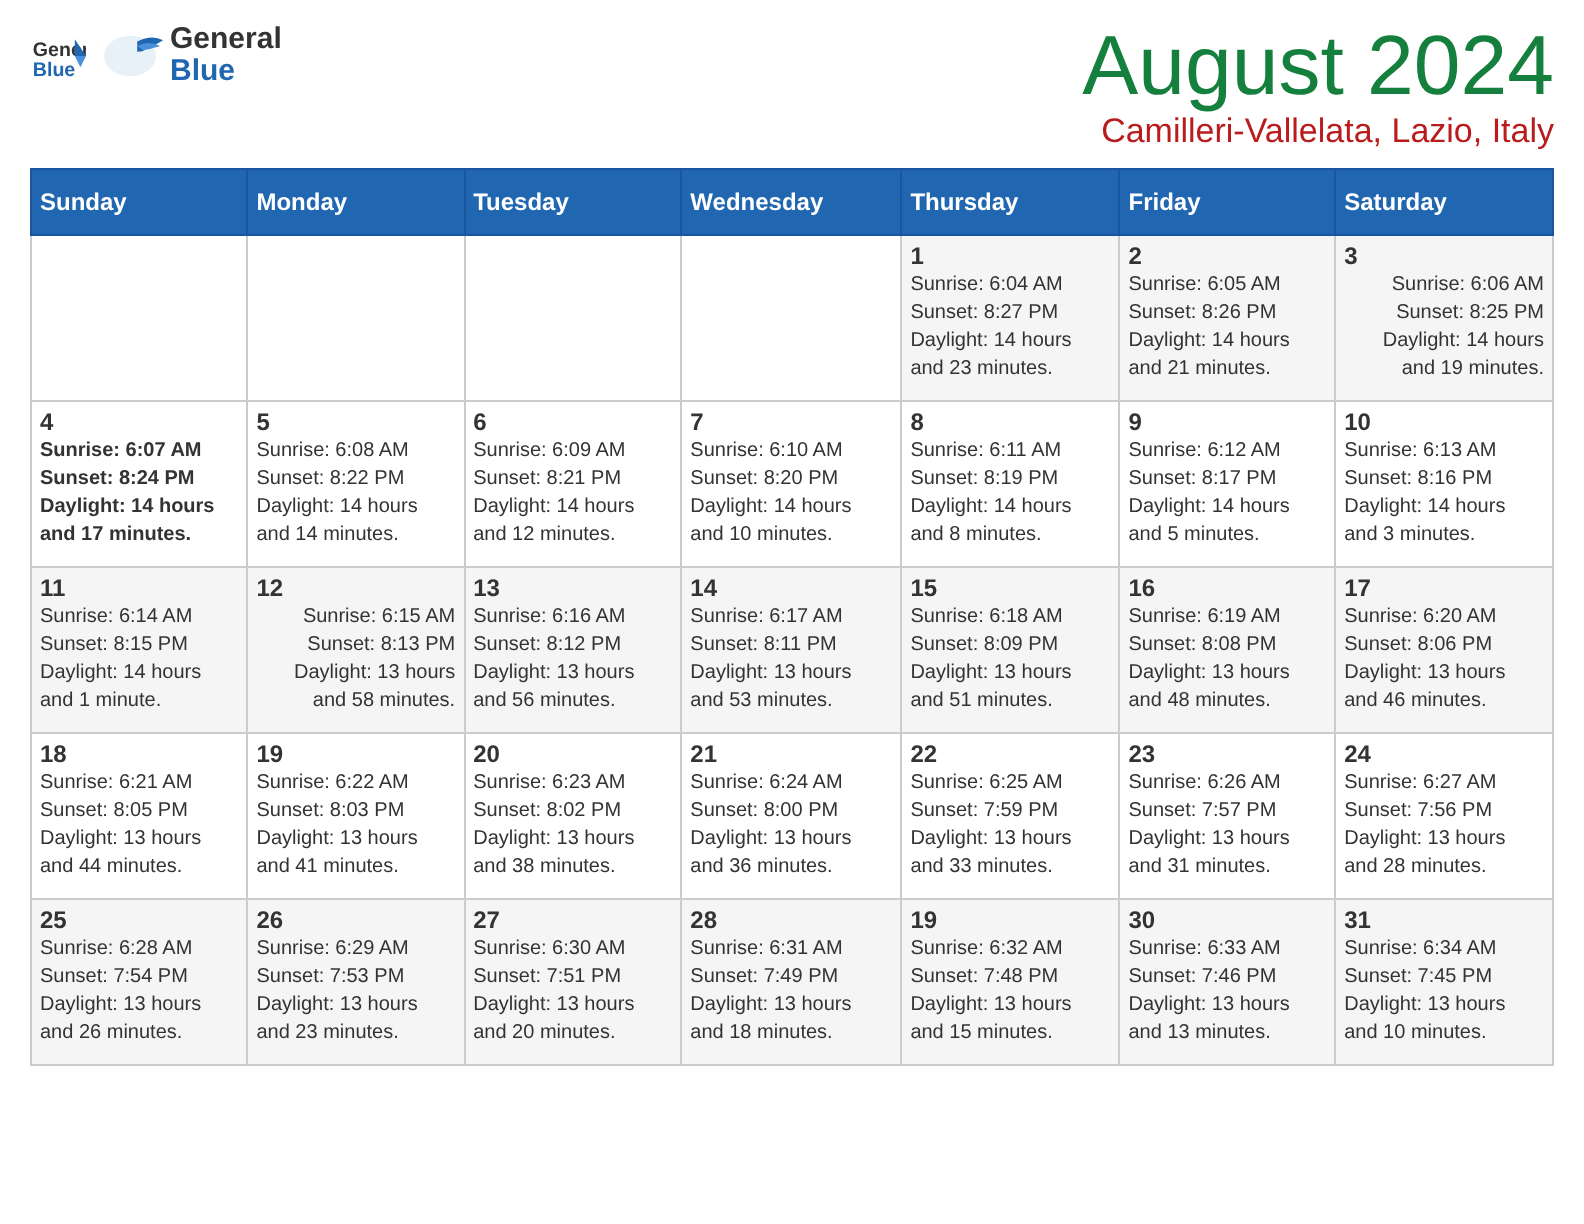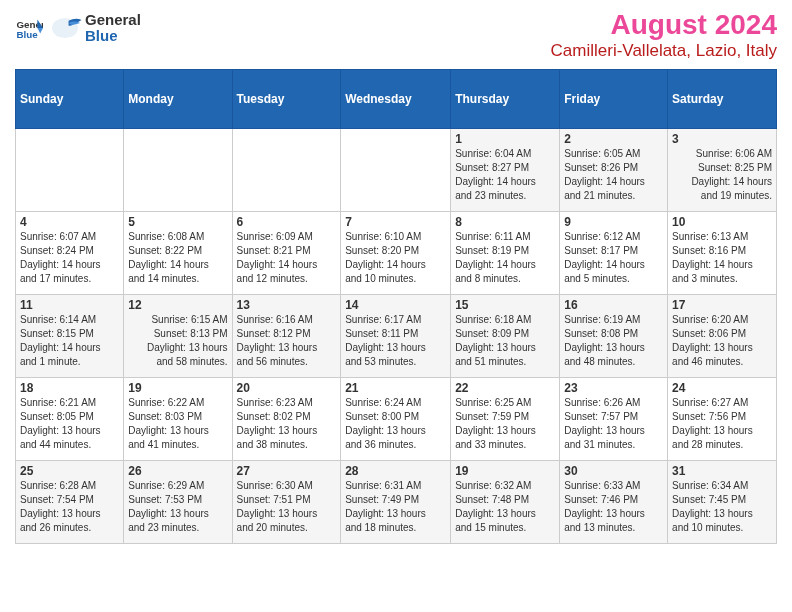--- a/index.html
+++ b/index.html
@@ -26,39 +26,39 @@
       gap: 4px;
     }
     .logo-icon {
       width: 28px;
       height: 28px;
     }
     .title-section {
       text-align: right;
     }
     .month-title {
-      font-size: 28px;
-      font-weight: bold;
-      color: #ec4899;
+      font-size: 42px;
+      font-weight: normal;
+      color: #15803d;
       line-height: 1.1;
     }
     .location-title {
       font-size: 17px;
       color: #b91c1c;
       font-weight: normal;
     }
     .calendar-table {
       width: 100%;
       border-collapse: collapse;
       font-size: 10.5px;
     }
     .calendar-table th {
       background: #2066b0;
       color: #fff;
-      padding: 22px 4px;
+      padding: 9px 4px;
       text-align: left;
       font-size: 12px;
       font-weight: bold;
       border: 1px solid #1a55a0;
     }
     .calendar-table td {
       border: 1px solid #ccc;
       vertical-align: top;
       padding: 3px 4px;
       width: 113px;
@@ -155,21 +155,21 @@
             <span class="day-number">3</span>
             <div class="day-info" style="white-space: pre-line; text-align: right;">Sunrise: 6:06 AM
 Sunset: 8:25 PM
 Daylight: 14 hours
 and 19 minutes.</div>
           </td>
         </tr>
         <tr>
           <td>
             <span class="day-number">4</span>
-            <div class="day-info" style="white-space: pre-line;">Sunrise: 6:07 AM
+            <div class="day-info" style="white-space: pre-line; font-weight: bold;">Sunrise: 6:07 AM
 Sunset: 8:24 PM
 Daylight: 14 hours
 and 17 minutes.</div>
           </td>
           <td>
             <span class="day-number">5</span>
             <div class="day-info" style="white-space: pre-line;">Sunrise: 6:08 AM
 Sunset: 8:22 PM
 Daylight: 14 hours
 and 14 minutes.</div>

